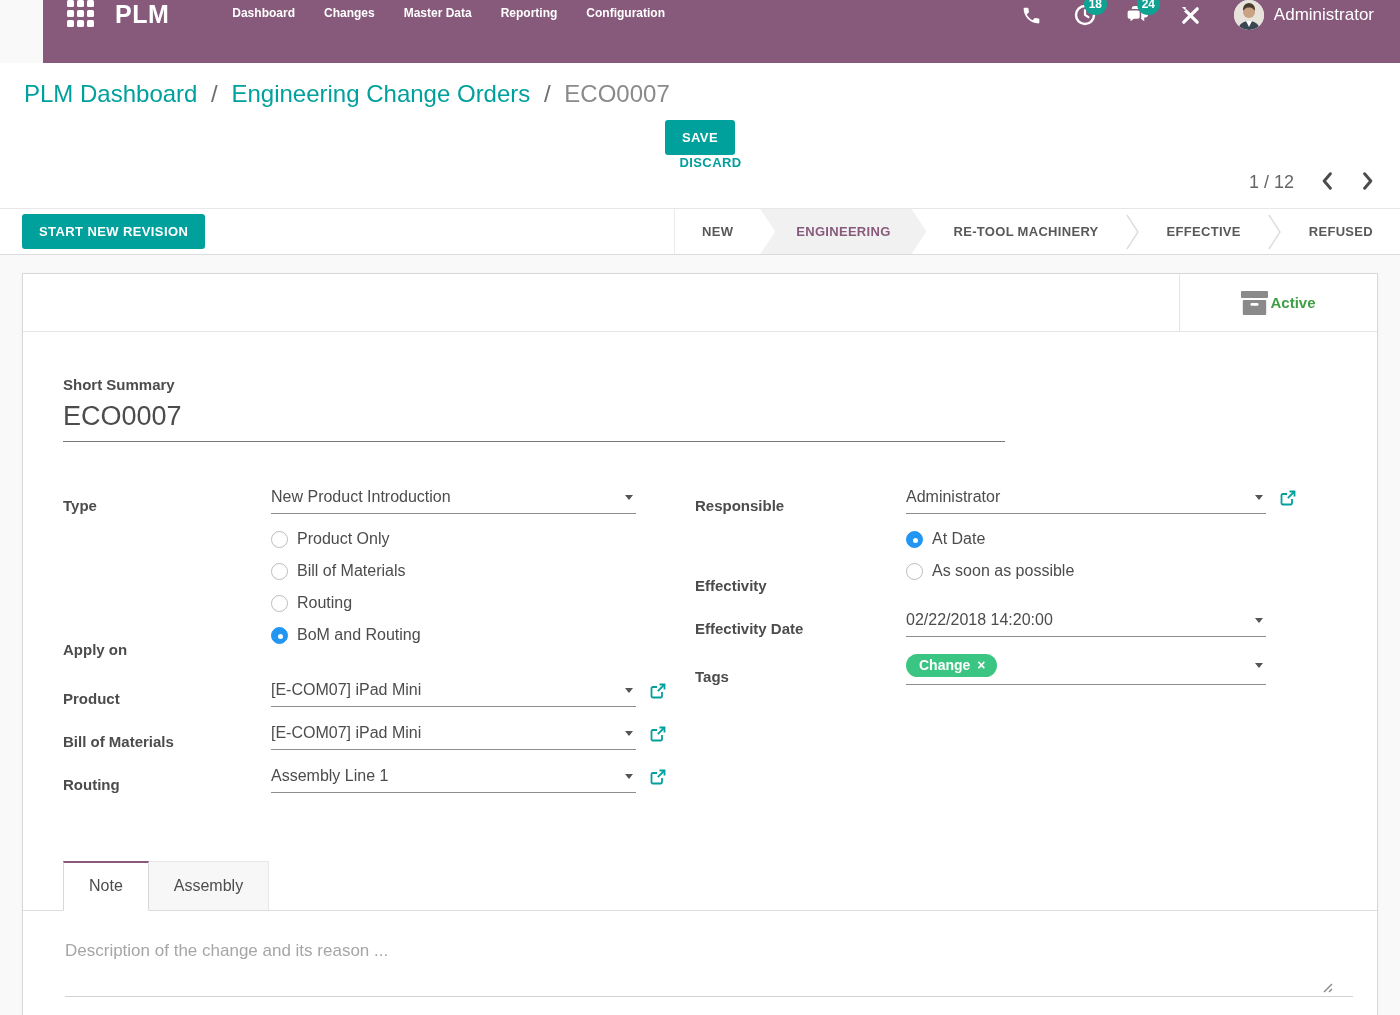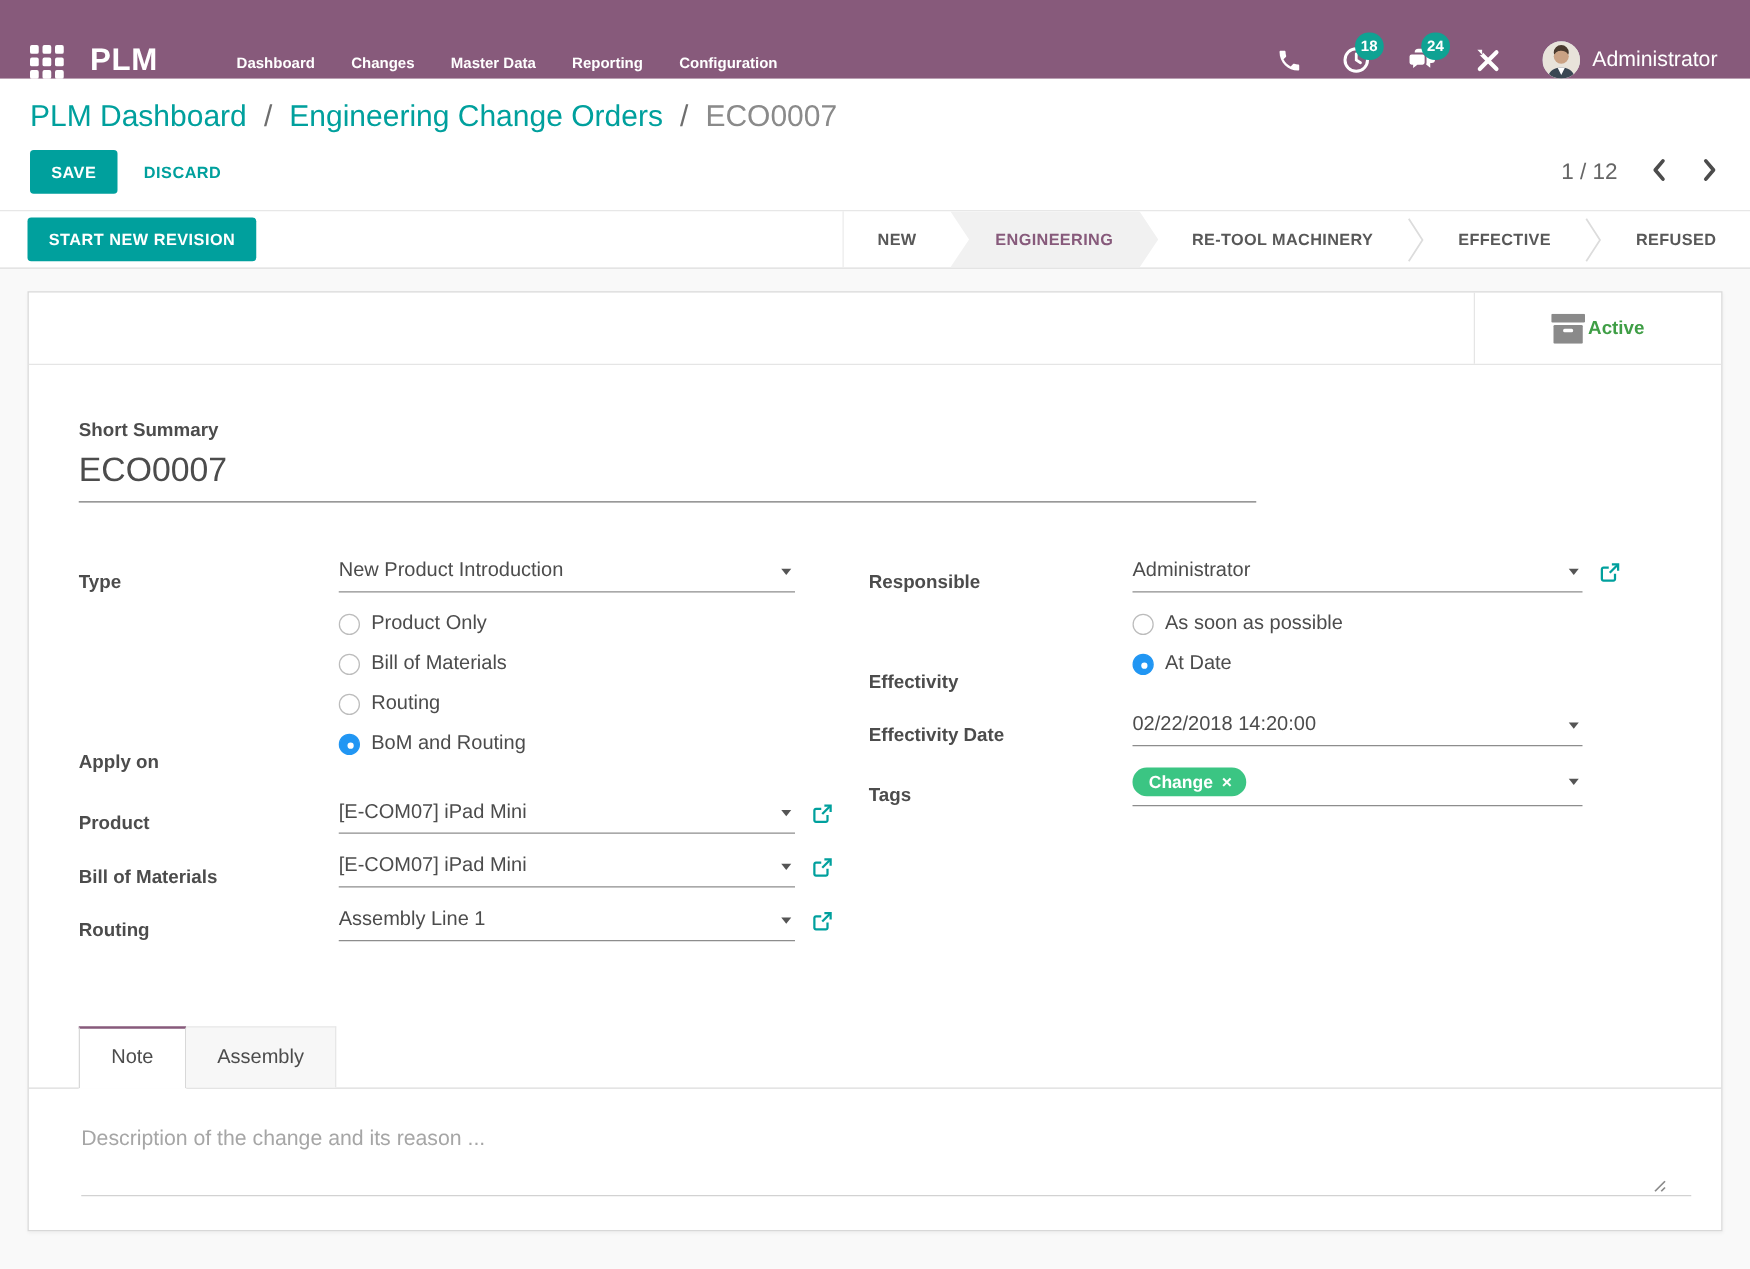--- a/index.html
+++ b/index.html
@@ -1,39 +1,39 @@
 <!DOCTYPE html>
 <html><head>
 <meta charset="utf-8">
 <style>
   * { box-sizing: border-box; margin: 0; padding: 0; }
   html,body { width:1400px; height:1015px; overflow:hidden; }
   body { font-family:"Liberation Sans", sans-serif; background:#f9f9f9; color:#4c4c4c; }
 
   
-  .topbar { height:63px; background:#875a7b; display:flex; align-items:flex-end; color:#fff; }
+  .topbar { height:63px; background:#875a7b; display:flex; align-items:flex-start; color:#fff;margin-left:43px; }
   .apps-grid { margin-left:24px; display:grid; grid-template-columns:repeat(3,7px); grid-template-rows:repeat(3,7px); gap:3px; cursor:pointer; }
   .apps-grid span { background:#fff; border-radius:1.5px; }
   .brand { font-size:25px; font-weight:700; margin-left:21px; letter-spacing:.5px; }
   .menu { display:flex; margin-left:63px; gap:29px; font-size:12px; font-weight:600; }
   .menu .mi { cursor:pointer; padding:6px 0; }
   .topbar-right { margin-left:auto; display:flex; align-items:center; margin-right:26px; }
   .sysicon { position:relative; width:26px; height:26px; display:flex; align-items:center; justify-content:center; margin-left:27px; cursor:pointer; }
   .badge { position:absolute; top:-9px; left:12px; background:#0fa293; color:#fff; border-radius:11px; min-width:23px; height:22px; padding:0 4px;
            font-size:12px; font-weight:700; display:flex; align-items:center; justify-content:center; }
   .avatar { width:30px; height:30px; border-radius:50%; overflow:hidden; background:#dde3e8; margin-left:30px; flex-shrink:0; }
   .username { font-size:17px; margin-left:10px; }
 
   
   .control { background:#fff; padding:16px 24px 0 24px; }
   .breadcrumb { font-size:24px; line-height:30px; }
   .bc-link { color:#00a09d; cursor:pointer; }
   .bc-sep { color:#6e6e6e; margin:0 7px; }
   .bc-last { color:#8a8a8a; }
-  .actions { display:flex; align-items:center; margin-top:11px; padding-bottom:13px; }
+  .actions { display:flex; align-items:center; margin-top:11px; padding-bottom:13px;flex-direction:column; }
   .btn-primary { background:#00a09d; color:#fff; border:none; font-family:inherit; font-size:13px; font-weight:700;
                  letter-spacing:.4px; padding:10px 17px; border-radius:3px; cursor:pointer; }
   .btn-link { background:none; border:none; color:#00a09d; font-family:inherit; font-size:13px; font-weight:700;
               letter-spacing:.4px; margin-left:21px; cursor:pointer; }
   .pager { margin-left:auto; display:flex; align-items:center; }
   .pager-count { font-size:18px; color:#666; }
   .pager-btn { background:none; border:none; margin-left:25px; cursor:pointer; padding:2px; }
 
   
   .statusbar { height:47px; background:#fff; border-top:1px solid #e7e7e7; border-bottom:1px solid #dcdcdc;
@@ -329,26 +329,26 @@
                   <path d="M14 2L7.8 8.2" fill="none" stroke="#00a09d" stroke-width="1.8"></path>
                 </svg>
             </span>
           </div>
         </div>
 
         <div class="field-row">
           <div class="field-label">Effectivity</div>
           <div class="field-value radio-group">
             <div class="radio-row">
+              <span class="radio checked"></span>
+              <span class="radio-label">At Date</span>
+            </div>
+            <div class="radio-row">
               <span class="radio"></span>
               <span class="radio-label">As soon as possible</span>
-            </div>
-            <div class="radio-row">
-              <span class="radio checked"></span>
-              <span class="radio-label">At Date</span>
             </div>
           </div>
         </div>
 
         <div class="field-row">
           <div class="field-label">Effectivity Date</div>
           <div class="field-value">
             <div class="uline">
               <span class="val">02/22/2018 14:20:00</span>
               <span class="caret"></span>

